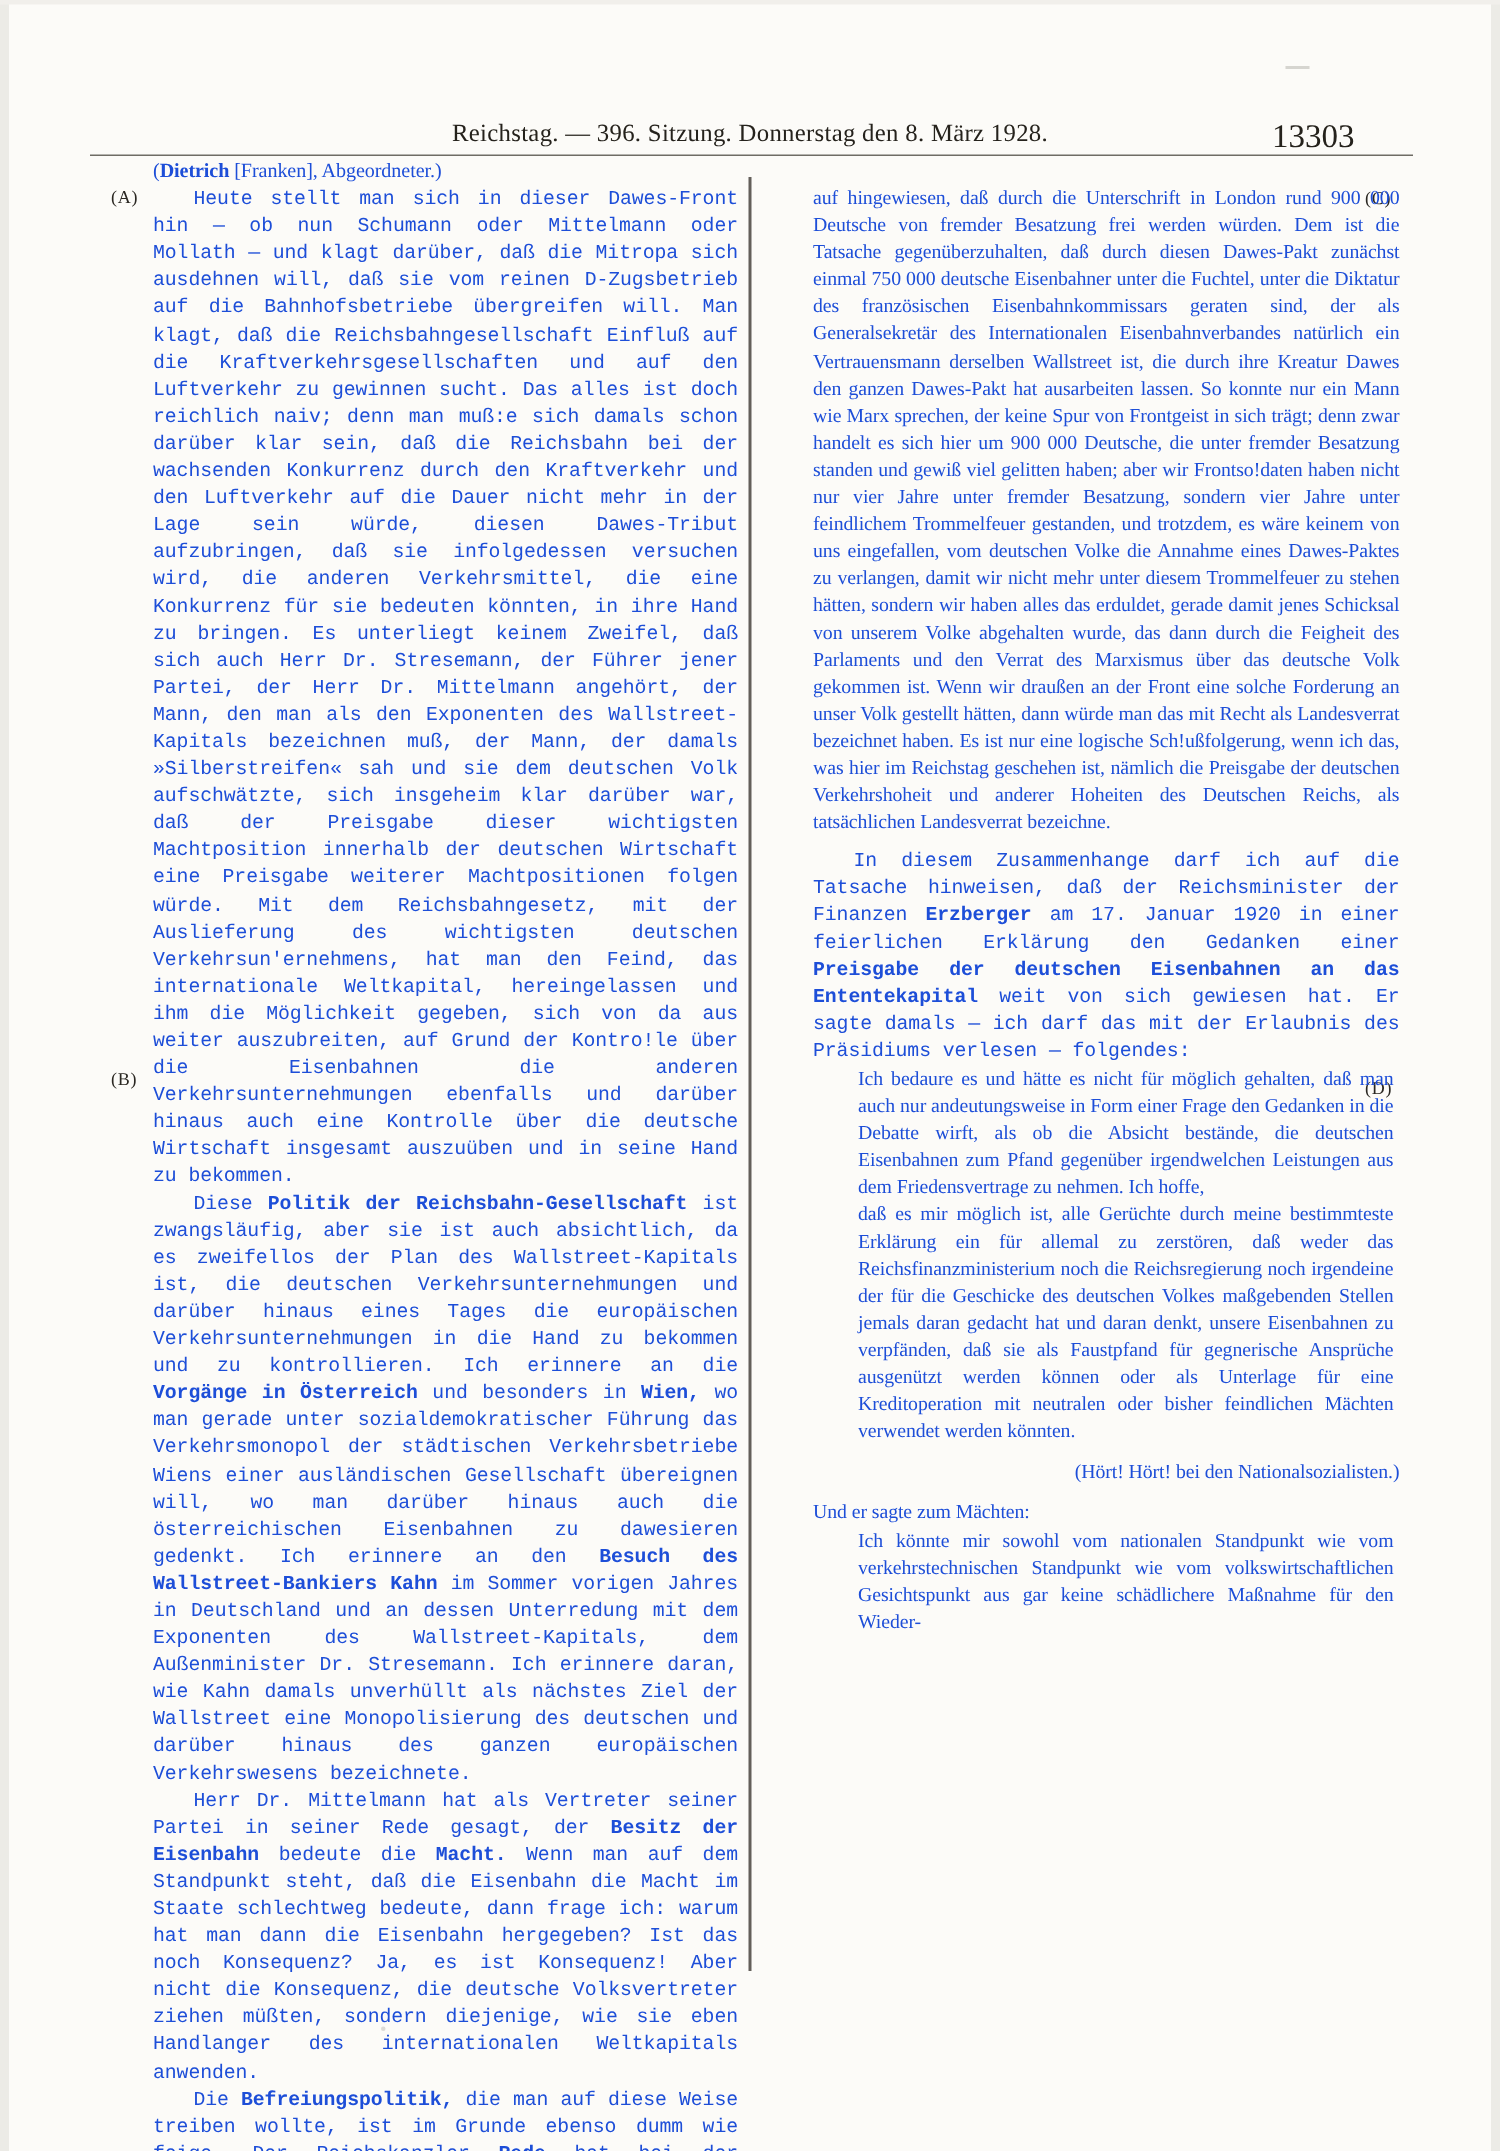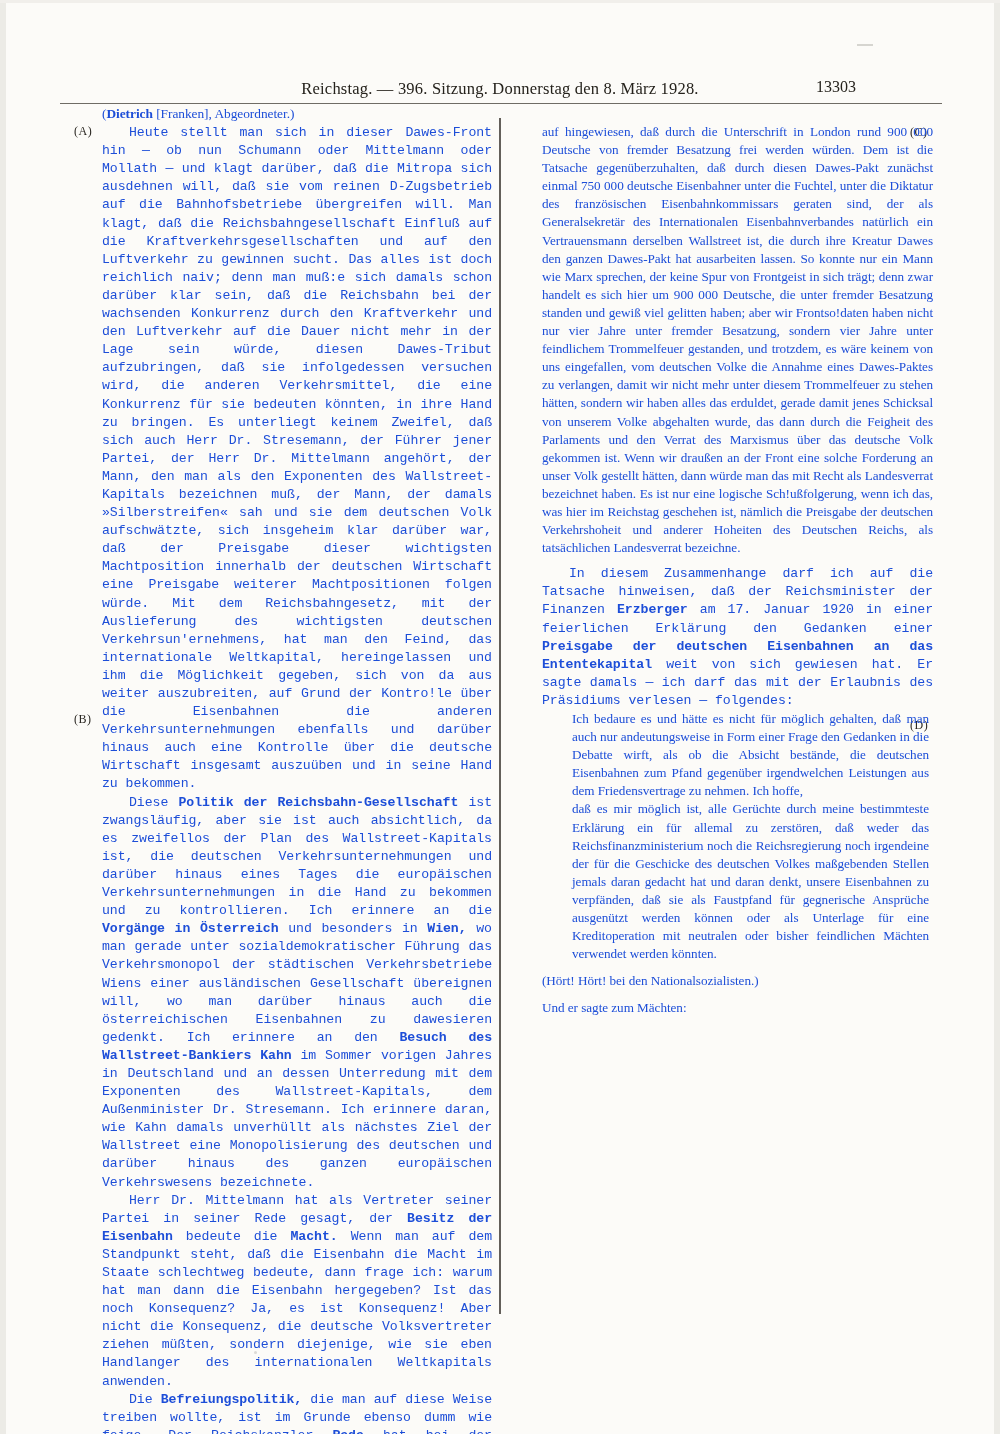--- a/index.html
+++ b/index.html
@@ -6,41 +6,41 @@
   body{background:#e8e6e1;font-family:"Liberation Serif","DejaVu Serif",serif;}
   .page{position:relative;width:1000px;height:1434px;margin:0 auto;background:#fcfbf8;overflow:hidden;}
   .edge{position:absolute;background:#ecebe6;}
   .edge-left{left:0;top:0;width:6px;height:1434px;}
   .edge-right{right:0;top:0;width:6px;height:1434px;}
   .edge-top{left:0;top:0;width:1000px;height:3px;background:#f1efeb;}
 
   
   .hdr-title{position:absolute;top:79px;left:0;width:1000px;text-align:center;
     font-size:16.5px;color:#25221c;letter-spacing:.2px;}
-  .hdr-page{position:absolute;top:78px;left:816px;font-size:16px;color:#25221c;}
+  .hdr-page{position:absolute;top:78px;left:848px;font-size:22px;color:#25221c;}
   .hdr-rule{position:absolute;top:103px;left:60px;width:882px;border-top:1.6px solid #56524b;opacity:.85;}
 
   
   .marker{position:absolute;font-size:12px;color:#2a2722;letter-spacing:.5px;}
   .mk-a{left:74px;top:124px;}
   .mk-b{left:74px;top:712px;}
   .mk-c{left:910px;top:125px;}
   .mk-d{left:910px;top:718px;}
 
   
   .divider{position:absolute;left:499px;top:118px;width:1.5px;height:1196px;background:#3c3832;opacity:.8;}
   .col{position:absolute;text-align:justify;font-size:13.2px;line-height:18.1px;color:#1d4ed8;
     letter-spacing:-.05px;hyphens:auto;-webkit-hyphens:auto;}
   .col-left{left:102px;top:105px;width:390px;}
   .col-right{left:542px;top:123px;width:391px;}
   .blk{margin:0;padding:0;}
   .indent{text-indent:27px;font-family:Liberation Mono, monospace;}
   .gap{margin-top:8px;}
   .quote{margin-left:30px;margin-right:4px;}
-  .center{text-align:left;margin:9px 0;}
+  .center{text-align:right;margin:9px 0;}
   .speaker{margin-bottom:1px;font-size:13.4px;}
   .bold{font-weight:bold;}
 
   
   .footer{position:absolute;top:1405px;left:0;width:992px;text-align:right;
     font-family:"Liberation Sans","DejaVu Sans",sans-serif;font-size:11.5px;font-weight:bold;color:#1c1c1e;}
   .dfg{display:inline-block;vertical-align:middle;margin-left:5px;padding:1px 5px 2px 5px;
     color:#ffffff;font-size:10.5px;font-weight:bold;letter-spacing:1px;border-radius:1px;}
   .bottom-strip{position:absolute;left:0;top:1389px;width:1000px;height:45px;background:#f6f5f1;z-index:-1;}
 
@@ -77,18 +77,19 @@
       <p class="blk indent"><span>Herr Dr. Mittelmann hat als Vertreter seiner Partei in seiner Rede gesagt, der </span><span class="bold">Besitz der Eisenbahn</span><span> bedeute die </span><span class="bold">Macht.</span><span> Wenn man auf dem Standpunkt steht, daß die Eisenbahn die Macht im Staate schlechtweg bedeute, dann frage ich: warum hat man dann die Eisenbahn hergegeben? Ist das noch Konsequenz? Ja, es ist Konsequenz! Aber nicht die Konsequenz, die deutsche Volksvertreter ziehen müßten, sondern diejenige, wie sie eben Handlanger des internationalen Weltkapitals anwenden.</span></p>
       <p class="blk indent"><span>Die </span><span class="bold">Befreiungspolitik,</span><span> die man auf diese Weise treiben wollte, ist im Grunde ebenso dumm wie feige. Der Reichskanzler </span><span class="bold">Rede</span><span> hat bei der Begründung des Reichsbahngesetzes und der übrigen Dawes-Gesetze dar-</span></p>
     </div>
   <div class="col col-right">
       <p class="blk"><span>auf hingewiesen, daß durch die Unterschrift in London rund 900 000 Deutsche von fremder Besatzung frei werden würden. Dem ist die Tatsache gegenüberzuhalten, daß durch diesen Dawes-Pakt zunächst einmal 750 000 deutsche Eisenbahner unter die Fuchtel, unter die Diktatur des französischen Eisenbahnkommissars geraten sind, der als Generalsekretär des Internationalen Eisenbahnverbandes natürlich ein Vertrauensmann derselben Wallstreet ist, die durch ihre Kreatur Dawes den ganzen Dawes-Pakt hat ausarbeiten lassen. So konnte nur ein Mann wie Marx sprechen, der keine Spur von Frontgeist in sich trägt; denn zwar handelt es sich hier um 900 000 Deutsche, die unter fremder Besatzung standen und gewiß viel gelitten haben; aber wir Frontso!daten haben nicht nur vier Jahre unter fremder Besatzung, sondern vier Jahre unter feindlichem Trommelfeuer gestanden, und trotzdem, es wäre keinem von uns eingefallen, vom deutschen Volke die Annahme eines Dawes-Paktes zu verlangen, damit wir nicht mehr unter diesem Trommelfeuer zu stehen hätten, sondern wir haben alles das erduldet, gerade damit jenes Schicksal von unserem Volke abgehalten wurde, das dann durch die Feigheit des Parlaments und den Verrat des Marxismus über das deutsche Volk gekommen ist. Wenn wir draußen an der Front eine solche Forderung an unser Volk gestellt hätten, dann würde man das mit Recht als Landesverrat bezeichnet haben. Es ist nur eine logische Sch!ußfolgerung, wenn ich das, was hier im Reichstag geschehen ist, nämlich die Preisgabe der deutschen Verkehrshoheit und anderer Hoheiten des Deutschen Reichs, als tatsächlichen Landesverrat bezeichne.</span></p>
       <p class="blk indent gap"><span>In diesem Zusammenhange darf ich auf die Tatsache hinweisen, daß der Reichsminister der Finanzen </span><span class="bold">Erzberger</span><span> am 17. Januar 1920 in einer feierlichen Erklärung den Gedanken einer </span><span class="bold">Preisgabe der deutschen Eisenbahnen an das Ententekapital</span><span> weit von sich gewiesen hat.  Er sagte damals — ich darf das mit der Erlaubnis des Präsidiums verlesen — folgendes:</span></p>
       <p class="blk quote"><span>Ich bedaure es und hätte es nicht für möglich gehalten, daß man auch nur andeutungsweise in Form einer Frage den Gedanken in die Debatte wirft, als ob die Absicht bestände, die deutschen Eisenbahnen zum Pfand gegenüber irgendwelchen Leistungen aus dem Friedensvertrage zu nehmen. Ich hoffe,</span></p>
       <p class="blk quote"><span>daß es mir möglich ist, alle Gerüchte durch meine bestimmteste Erklärung ein für allemal zu zerstören, daß weder das Reichsfinanzministerium noch die Reichsregierung noch irgendeine der für die Geschicke des deutschen Volkes maßgebenden Stellen jemals daran gedacht hat und daran denkt, unsere Eisenbahnen zu verpfänden, daß sie als Faustpfand für gegnerische Ansprüche ausgenützt werden können oder als Unterlage für eine Kreditoperation mit neutralen oder bisher feindlichen Mächten verwendet werden könnten.</span></p>
       <p class="blk center"><span>(Hört! Hört! bei den Nationalsozialisten.)</span></p>
       <p class="blk"><span>Und er sagte zum Mächten:</span></p>
+      <p class="blk quote"><span>Ich könnte mir sowohl vom nationalen Standpunkt wie vom verkehrstechnischen Standpunkt wie vom volkswirtschaftlichen Gesichtspunkt aus gar keine schädlichere Maßnahme für den Wieder-</span></p>
     </div>
 
 
   <div class="artifact art-dash"></div>
   <div class="artifact art-dot"></div>
 </div>
 
 </body></html>

